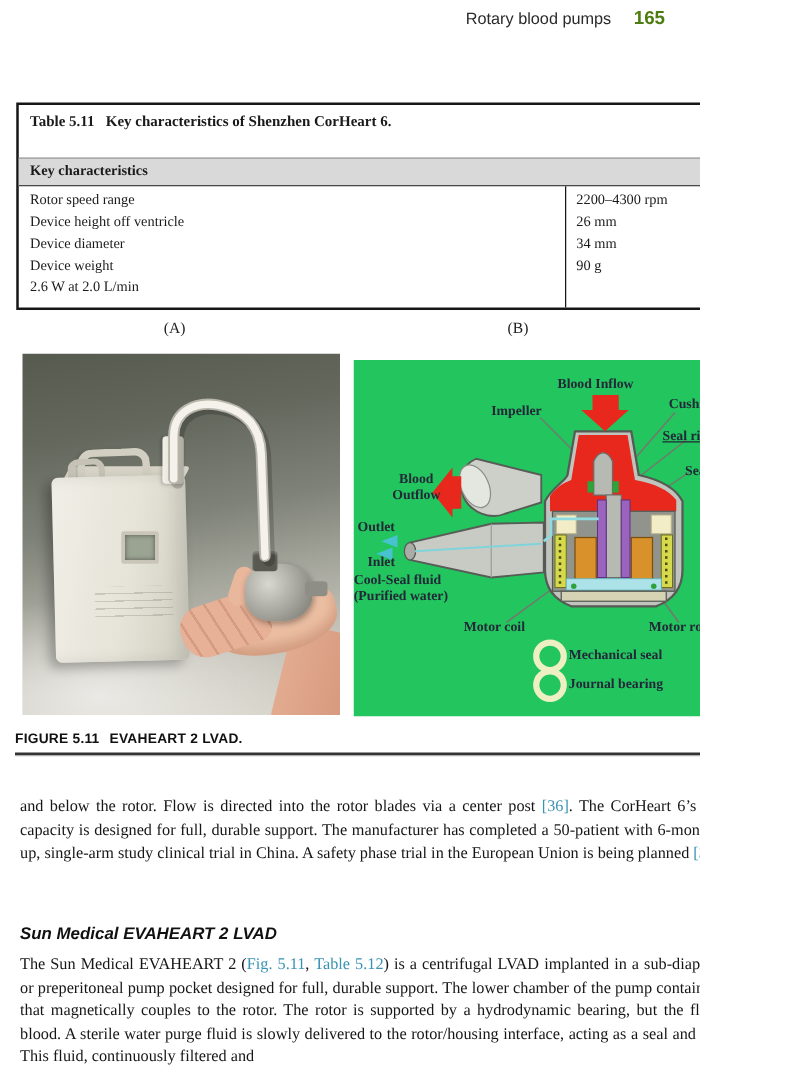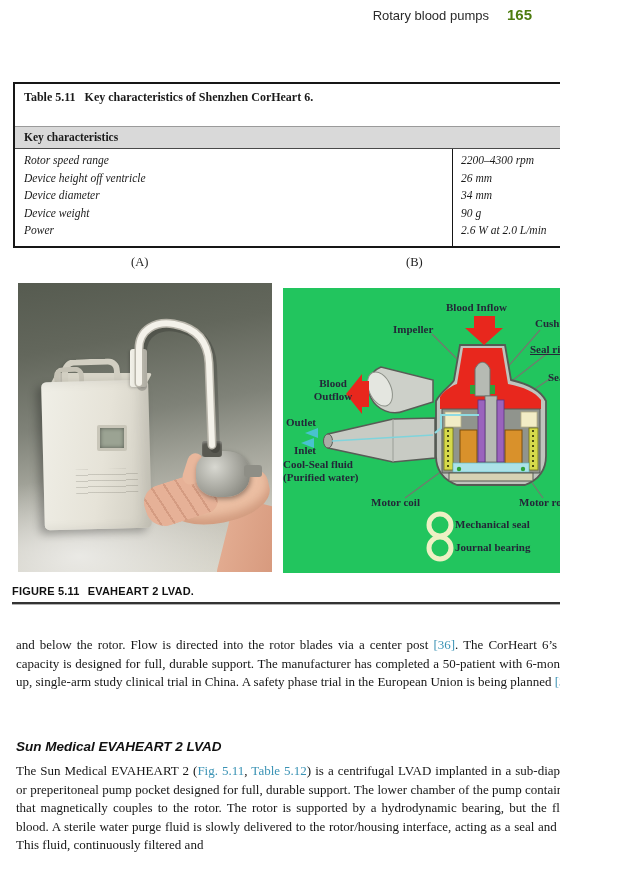--- a/index.html
+++ b/index.html
@@ -14,21 +14,21 @@
   .page-number { font-size:15px; font-weight:bold; color:#4d7c0f; }
 
   
   .tbl { position:absolute; left:13px; top:82px; width:597px; border:2px solid #161616; background:#fff; }
   .tbl-title { padding:6px 9px 21px; font-weight:bold; font-size:12px; }
   .tbl-title .tt2 { margin-left:9px; }
   .tbl-head { background:#d9d9d9; font-weight:bold; font-size:11.5px; padding:4px 9px 5px;
               border-top:1px solid #9a9a9a; border-bottom:1px solid #4a4a4a; }
   .tbl-data { position:relative; padding:3px 0 6px; }
   .tbl-divider { position:absolute; left:437px; top:0; bottom:0; width:1px; background:#161616; }
-  .trow { display:flex; font-size:11.5px; line-height:17.5px;font-style:italic; }
+  .trow { display:flex; font-size:11.5px; line-height:17.5px; }
   .trow .c1 { width:437px; padding-left:9px; }
   .trow .c2 { padding-left:9px; }
 
   
   .panel-label { position:absolute; font-size:12.5px; color:#222; }
   .panel-label.a { left:131px; top:255px; }
   .panel-label.b { left:406px; top:255px; }
 
   
   .photo { position:absolute; left:18px; top:283px; width:254px; height:289px; overflow:hidden;
@@ -131,21 +131,20 @@
       </div>
       <div class="trow">
         <div class="c1">Device diameter</div>
         <div class="c2">34 mm</div>
       </div>
       <div class="trow">
         <div class="c1">Device weight</div>
         <div class="c2">90 g</div>
       </div>
       <div class="trow">
-        <div class="c1">Power</div>
         <div class="c2">2.6 W at 2.0 L/min</div>
       </div>
     </div>
   </div>
 
   <div class="panel-label a">(A)</div>
   <div class="panel-label b">(B)</div>
 
   <div class="photo">
     <div class="photo-surface"></div>

